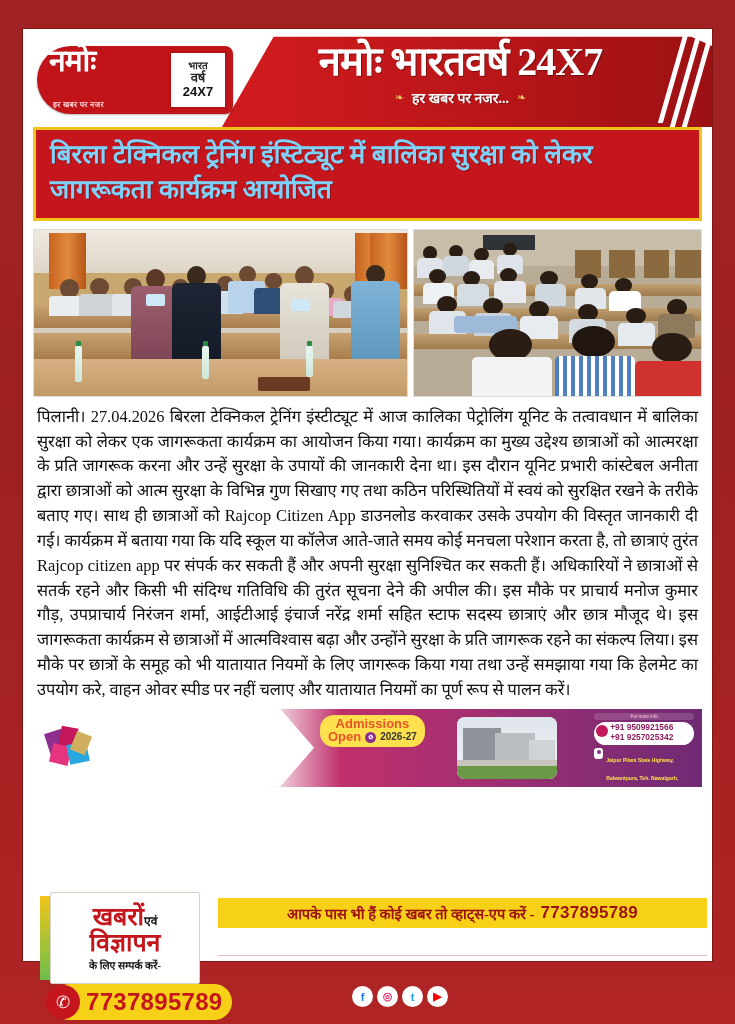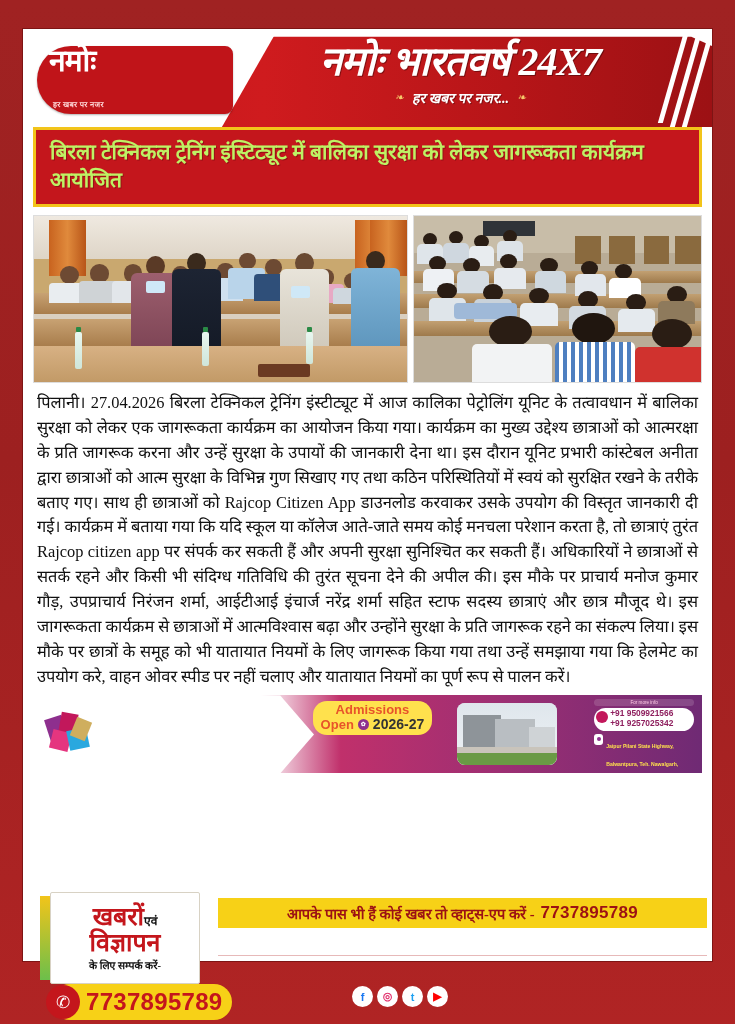--- a/index.html
+++ b/index.html
@@ -73,21 +73,20 @@
     display: flex; flex-direction: column;
     align-items: center; justify-content: center;
   }
   .badge-l1 { font-size: 10px; font-weight: 700; color: #2a2a2a; line-height: 1; font-family:"Liberation Serif",serif;}
   .badge-l2 { font-size: 13px; font-weight: 700; color: #2a2a2a; line-height: 1.05; font-family:"Liberation Serif",serif;}
   .badge-l3 { font-size: 13px; font-weight: 800; color: #111; line-height: 1.1; }
 
   .mh-title-wrap {
     position: absolute; left: 250px; top: 13px; right: 64px;
     text-align: center;
-    font-style: italic;
   }
   .mh-title {
     color: #ffffff; font-weight: 700;
     font-size: 40px; line-height: 1;
     font-family: "Liberation Serif", serif;
     letter-spacing: -1px;
     text-shadow: 1px 1px 0 rgba(0,0,0,.35);
     white-space: nowrap;
   }
   .mh-sub-bar {
@@ -113,24 +112,24 @@
   .mh-stripes i:nth-child(3){ right: 28px; height: 92px; }
 
   
   .headline {
     margin: 0 10px;
     background: #c4161c;
     border: 3px solid #f2c41a;
     padding: 8px 14px 10px 14px;
   }
   .headline p {
-    color: #bef264;
+    color: #7dd3fc;
     font-family: "Liberation Serif", serif;
     font-weight: 700;
-    font-size: 21px;
+    font-size: 26px;
     line-height: 1.34;
     text-shadow: 1px 1px 0 rgba(0,0,0,.25);
   }
 
   
   .photos {
     display: flex; gap: 5px;
     margin: 8px 10px 0 10px;
     height: 168px;
   }
@@ -205,21 +204,21 @@
   .sch-n3 { font-size: 5.2px; color:#6b4a5d; margin-top:3px; letter-spacing:.15px;}
 
   .ad-mid { position:relative; z-index:2; width: 28%; padding: 6px 4px 4px 6px; text-align: center; }
   .adm-pill {
     background:#ffe14d; border-radius:14px; padding:2px 8px 3px 8px;
     display:inline-block;
   }
   .adm-1 { font-size: 13px; font-weight:800; color:#e8542a; line-height:1.05; }
   .adm-2 { font-size: 13px; font-weight:800; color:#e8542a; line-height:1.05; display:flex; align-items:center; gap:4px;}
   .yr-dot { background:#8e2f8e; color:#fff; border-radius:50%; width:11px;height:11px;font-size:6px;display:inline-flex;align-items:center;justify-content:center;}
-  .yr { color:#333; font-size:14px; font-weight:800;}
+  .yr { color:#333; font-size:10px; font-weight:800;}
   .feat { display:flex; align-items:center; gap:4px; margin-top:4px; }
   .fico { width:14px;height:14px;border-radius:50%;background:#f05a3c;flex:none; }
   .ftxt-s { font-size:3.6px; color:#ffd9ea; line-height:1; letter-spacing:.1px;}
   .ftxt-b { font-size:8.6px; color:#ffe14d; font-weight:800; line-height:1.05;}
 
   .ad-img { position:relative; z-index:2; width: 17%; display:flex; align-items:center; justify-content:center;}
   .bldg { width: 98%; height: 62px; border-radius:8px; overflow:hidden; position:relative; background:#cfd6dd;}
   .bldg .sky{position:absolute;inset:0;background:linear-gradient(180deg,#dfe6ec,#eef2f5);}
   .bldg .b1{position:absolute;left:6%;top:18%;width:38%;height:52%;background:#8e9499;}
   .bldg .b2{position:absolute;left:38%;top:26%;width:40%;height:44%;background:#b9bec2;}
@@ -306,20 +305,25 @@
   <div class="frame">
 
     <div class="masthead">
       <div class="mh-red"></div>
       <div class="mh-white-left"></div>
 
       <div class="logo-box">
         <div class="logo-plate">
           <div class="logo-namo">नमोः</div>
           <div class="logo-tag">हर खबर पर नजर</div>
+          <div class="logo-badge">
+            <div class="badge-l1">भारत</div>
+            <div class="badge-l2">वर्ष</div>
+            <div class="badge-l3">24X7</div>
+          </div>
         </div>
       </div>
 
       <div class="mh-title-wrap">
         <div class="mh-title">नमोः भारतवर्ष 24X7</div>
         <div class="mh-sub-bar">
           <span class="orn">❧</span>
           <span class="mh-sub">हर खबर पर नजर...</span>
           <span class="orn">❧</span>
         </div>

